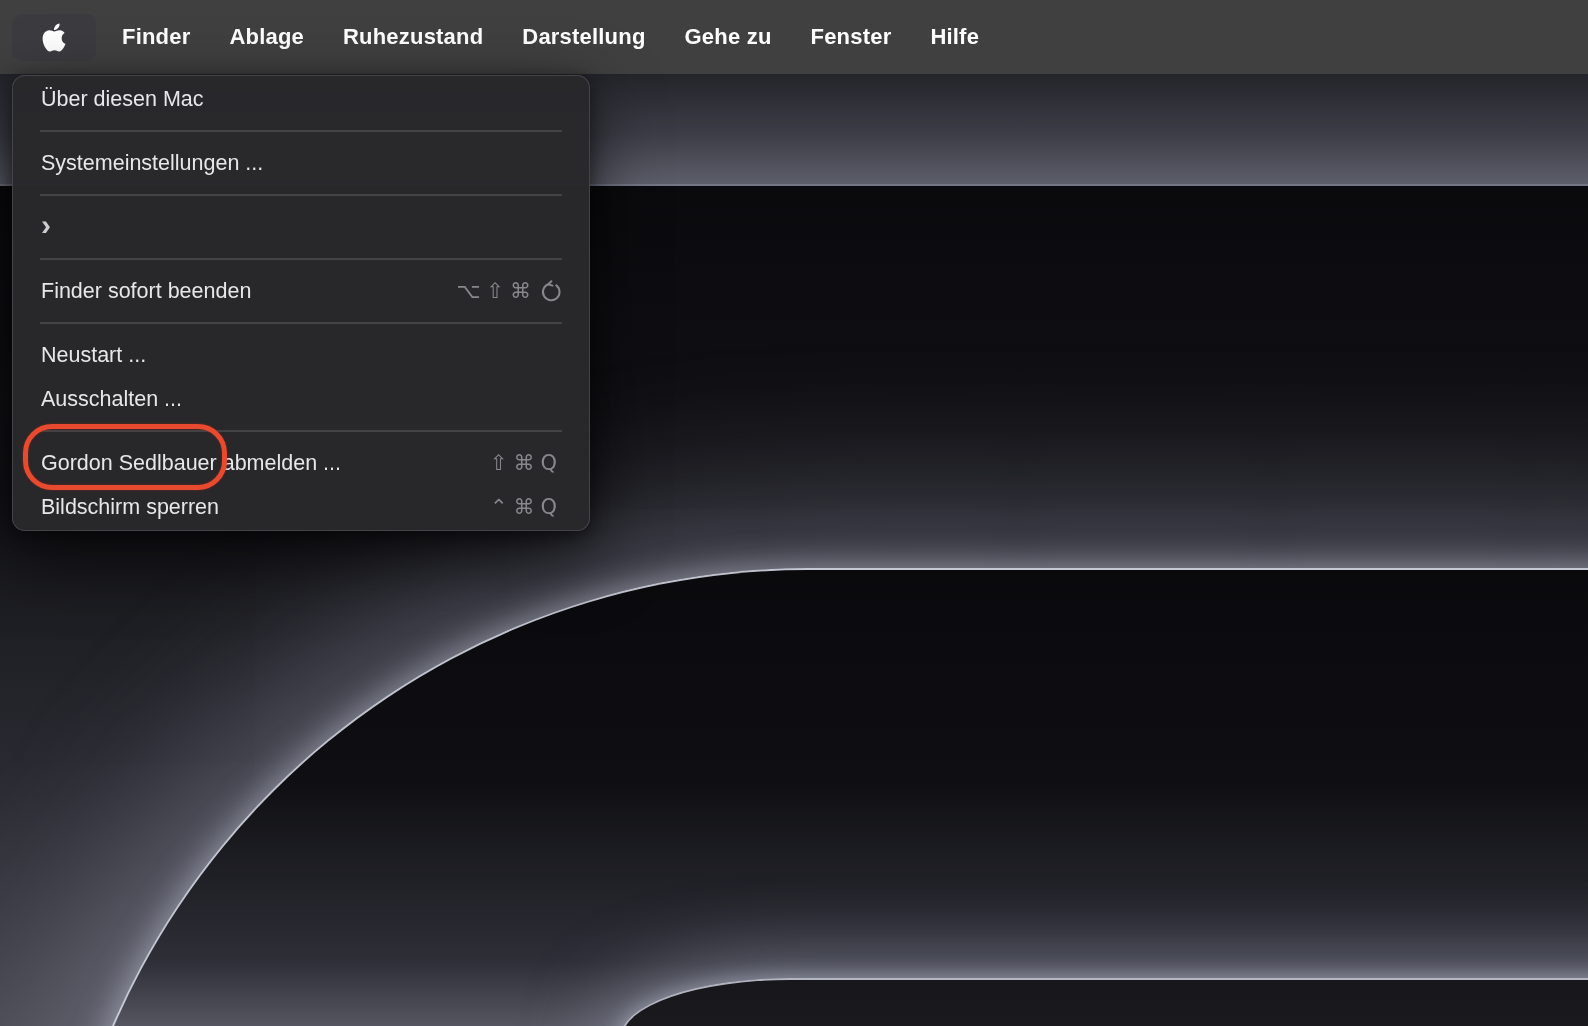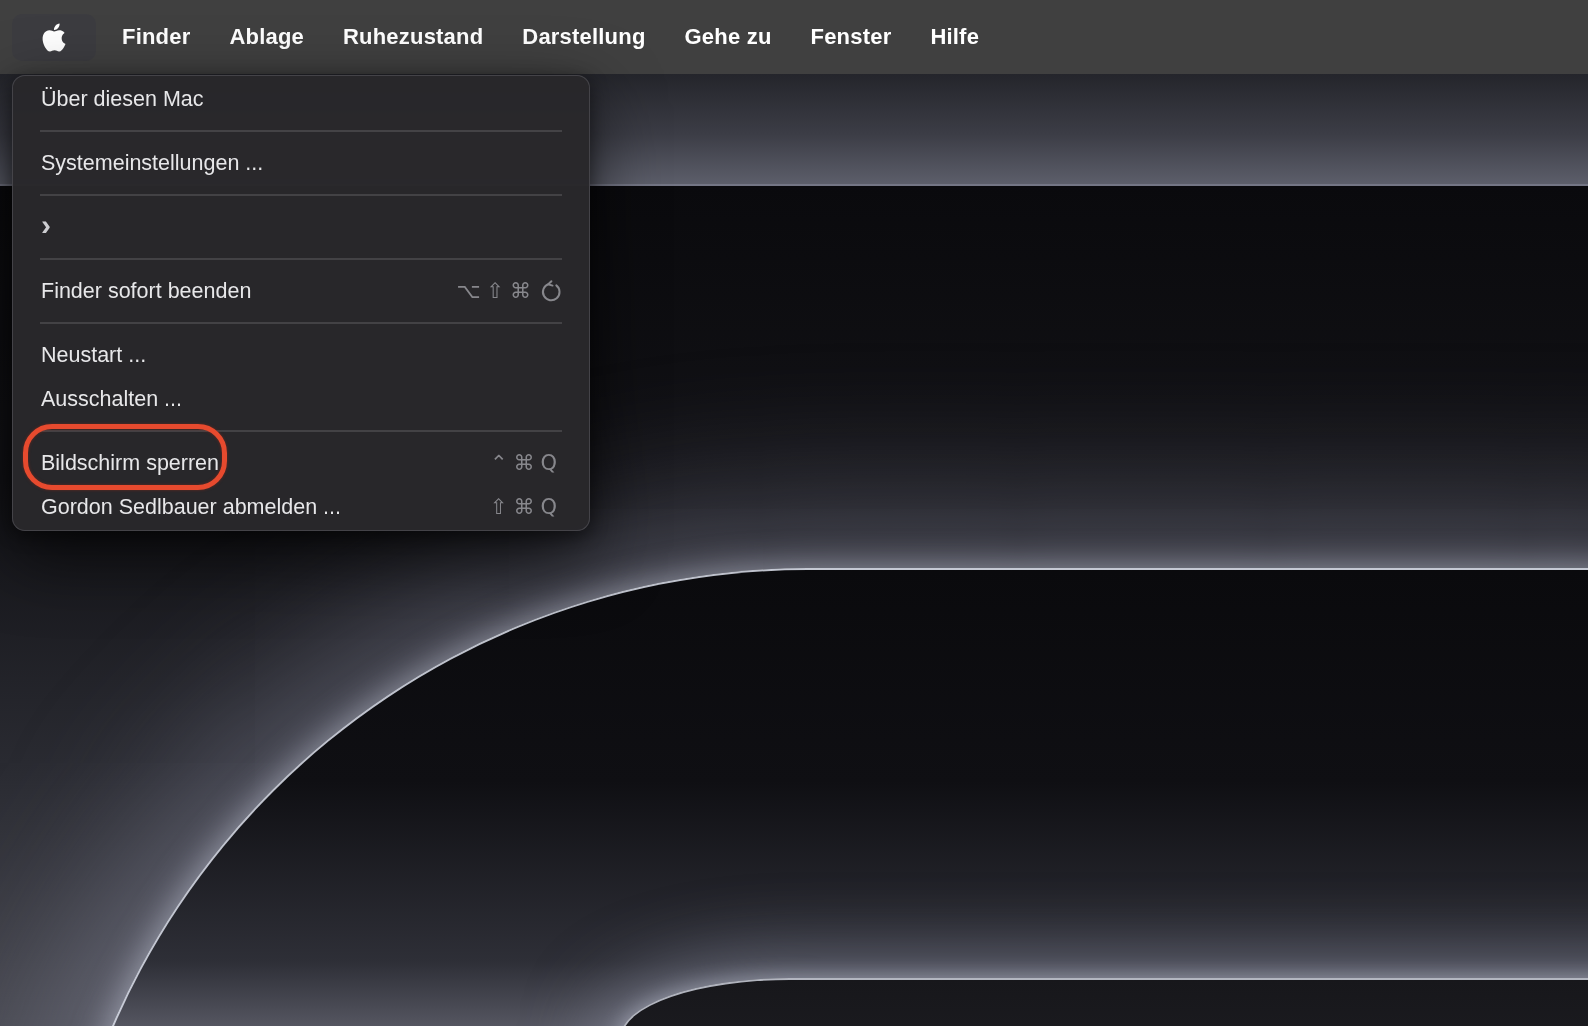--- a/index.html
+++ b/index.html
@@ -147,29 +147,29 @@
     <div class="mi">
       <span class="mi-label">Neustart ...</span>
     </div>
     <div class="mi">
       <span class="mi-label">Ausschalten ...</span>
     </div>
 
     <div class="sep"></div>
 
     <div class="mi">
+      <span class="mi-label">Gordon Sedlbauer abmelden ...</span>
+      <span class="mi-shortcut">
+        <span>⇧⌘Q</span>
+      </span>
+    </div>
+    <div class="mi">
       <span class="mi-label">Bildschirm sperren</span>
       <span class="mi-shortcut">
         <span>⌃⌘Q</span>
-      </span>
-    </div>
-    <div class="mi">
-      <span class="mi-label">Gordon Sedlbauer abmelden ...</span>
-      <span class="mi-shortcut">
-        <span>⇧⌘Q</span>
       </span>
     </div>
 
   </div>
 
   <div class="annotation-ring"></div>
 
 </div>
 
 </body></html>

